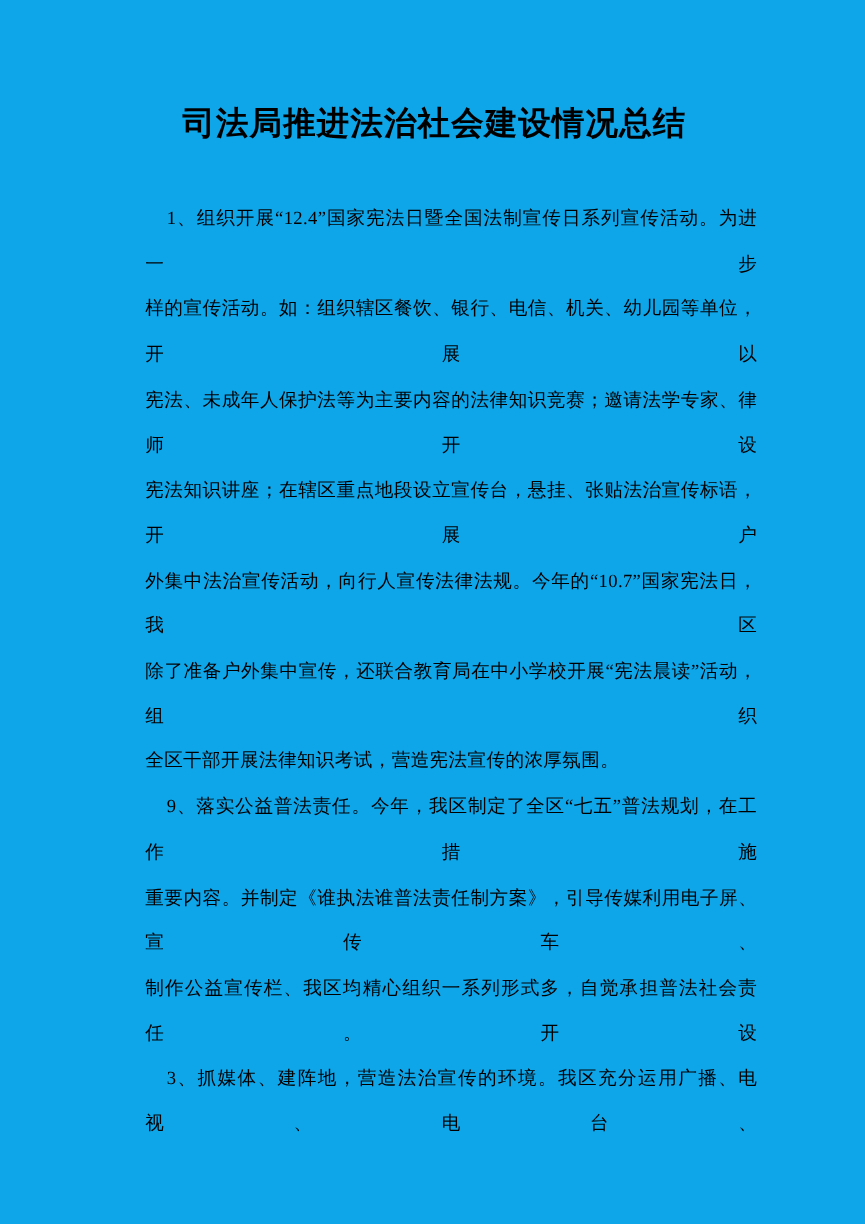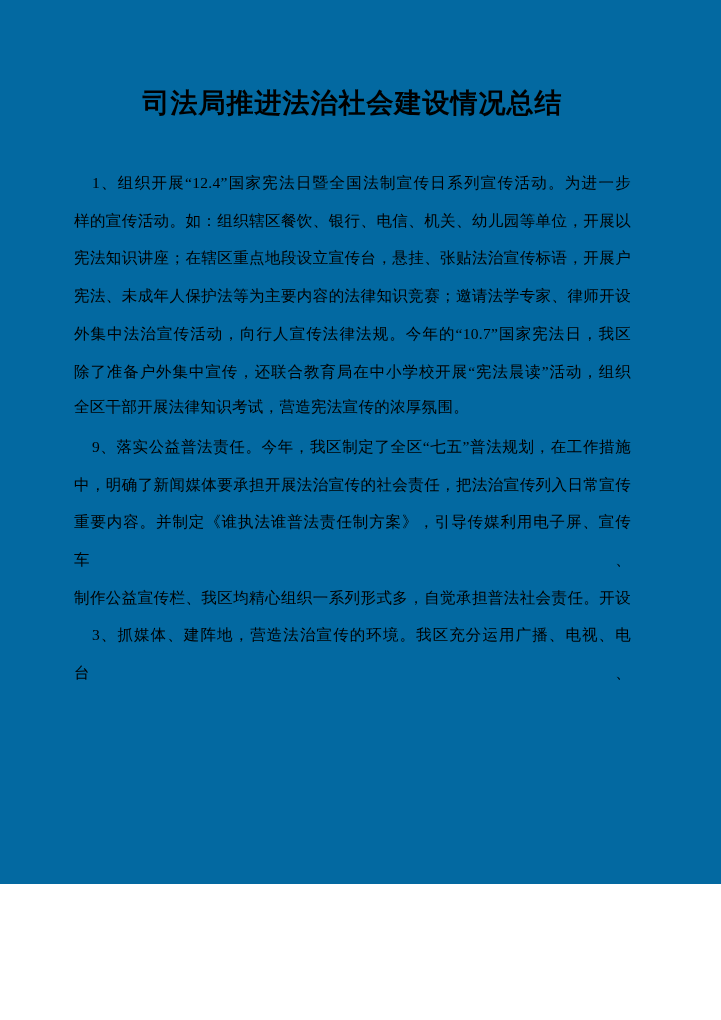--- a/index.html
+++ b/index.html
@@ -3,28 +3,28 @@
 <meta charset="utf-8">
 <style>
   html, body {
     margin: 0;
     padding: 0;
     background: #ffffff;
   }
   .page {
     position: relative;
     width: 721px;
-    height: 884px;
+    height: 1020px;
     margin: 0 auto;
-    background: #0369a1;
+    background: #0ea5e9;
     color: #000000;
     font-family: "Liberation Serif", "DejaVu Serif", serif;
     overflow: hidden;
     box-sizing: border-box;
-    padding: 84px 90px 0 74px;
+    padding: 84px 90px 0 93px;
   }
   .doc-title {
     margin: 0;
     font-size: 27px;
     font-weight: bold;
     text-align: center;
     line-height: 38px;
     letter-spacing: 1px;
     color: #000000;
   }
@@ -36,47 +36,47 @@
   .para {
     margin: 0;
     padding: 0;
   }
   .line {
     line-height: 37.7px;
     text-align: justify;
     text-align-last: justify;
     white-space: normal;
     letter-spacing: 0.3px;
+    margin-left: 28px;
   }
   .line.last {
     text-align-last: left;
     font-family: Liberation Mono, monospace;
   }
   .line.first {
     text-indent: 18px;
   }
 </style>
 </head>
 <body>
 
 <div class="page">
   <h1 class="doc-title">司法局推进法治社会建设情况总结</h1>
   <div class="doc-body" id="doc-body">
       <div class="para">
         <div class="line first">1、组织开展“12.4”国家宪法日暨全国法制宣传日系列宣传活动。为进一步</div>
         <div class="line">样的宣传活动。如：组织辖区餐饮、银行、电信、机关、幼儿园等单位，开展以</div>
+        <div class="line">宪法、未成年人保护法等为主要内容的法律知识竞赛；邀请法学专家、律师开设</div>
         <div class="line">宪法知识讲座；在辖区重点地段设立宣传台，悬挂、张贴法治宣传标语，开展户</div>
-        <div class="line">宪法、未成年人保护法等为主要内容的法律知识竞赛；邀请法学专家、律师开设</div>
         <div class="line">外集中法治宣传活动，向行人宣传法律法规。今年的“10.7”国家宪法日，我区</div>
         <div class="line">除了准备户外集中宣传，还联合教育局在中小学校开展“宪法晨读”活动，组织</div>
         <div class="line last">全区干部开展法律知识考试，营造宪法宣传的浓厚氛围。</div>
       </div>
       <div class="para">
         <div class="line first">9、落实公益普法责任。今年，我区制定了全区“七五”普法规划，在工作措施</div>
-        <div class="line">中，明确了新闻媒体要承担开展法治宣传的社会责任，把法治宣传列入日常宣传</div>
         <div class="line">重要内容。并制定《谁执法谁普法责任制方案》，引导传媒利用电子屏、宣传车、</div>
         <div class="line">制作公益宣传栏、我区均精心组织一系列形式多，自觉承担普法社会责任。开设</div>
       </div>
       <div class="para">
         <div class="line first">3、抓媒体、建阵地，营造法治宣传的环境。我区充分运用广播、电视、电台、</div>
       </div>
     </div>
 </div>
 
 </body></html>

